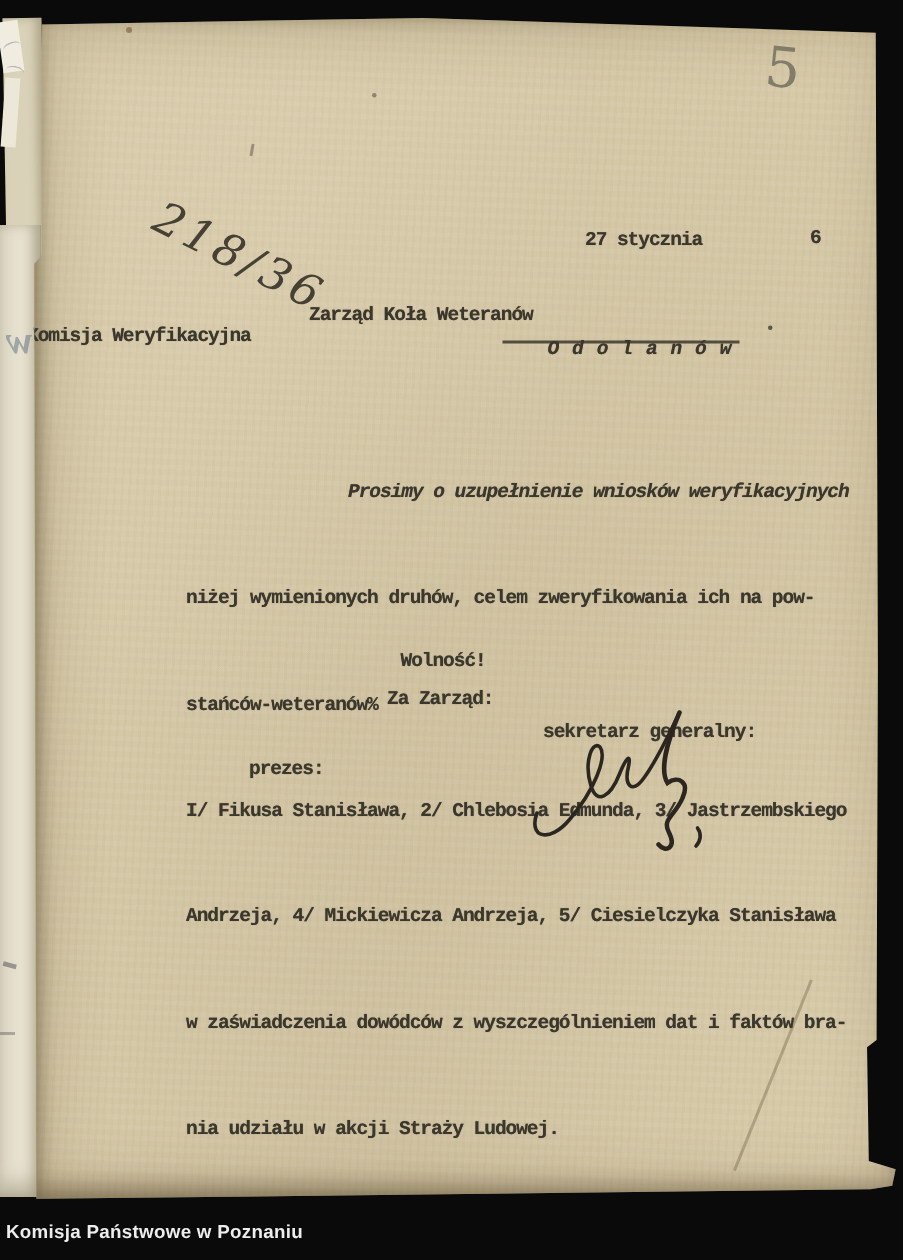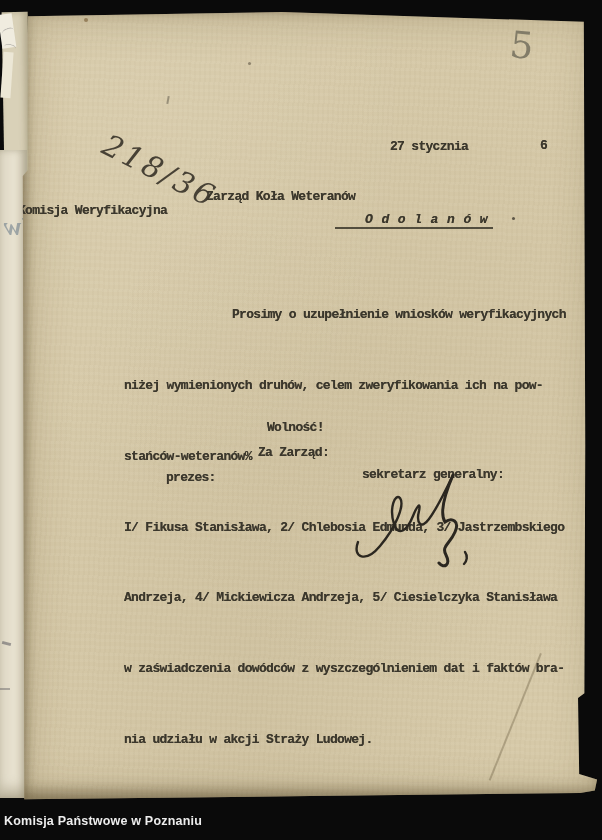--- a/index.html
+++ b/index.html
@@ -73,24 +73,25 @@
       0.15% 21%, 1.0% 20.3%);
   }
   
   .typed{
     position:absolute;
     font:bold 13px "Liberation Mono", monospace;
     letter-spacing:-0.7px;
     color:#3b372c;
     text-shadow:0 0 .5px rgba(59,55,44,.8);
     white-space:pre;
+    margin-top:13px;
   }
   .para{line-height:23.6px;}
   .para .ln{height:23.6px;}
-  .para .ln.indent{padding-left:108px;}
+  .para .ln.indent{padding-left:108px;font-style:italic;}
   .spaced{letter-spacing:0.4px;font-style:italic;}
   .underline-bar{
     position:absolute;left:313px;top:217px;width:158px;height:2px;
     background:rgba(59,55,44,.85);
   }
   
   .pencil-5{
     position:absolute;left:488px;top:14px;
     font:400 37px "DejaVu Serif", serif;
     color:#827c68;
@@ -159,21 +160,21 @@
       <div class="ln">niżej wymienionych druhów, celem zweryfikowania ich na pow-</div>
       <div class="ln">stańców-weteranów%</div>
       <div class="ln">I/ Fikusa Stanisława, 2/ Chlebosia Edmunda, 3/ Jastrzembskiego</div>
       <div class="ln">Andrzeja, 4/ Mickiewicza Andrzeja, 5/ Ciesielczyka Stanisława</div>
       <div class="ln">w zaświadczenia dowódców z wyszczególnieniem dat i faktów bra-</div>
       <div class="ln">nia udziału w akcji Straży Ludowej.</div>
     </div>
 
     <div class="typed" style="left:245px;top:410px;">Wolność!</div>
     <div class="typed" style="left:236px;top:435px;">Za Zarząd:</div>
-    <div class="typed" style="left:104px;top:460px;padding-left:40px;">prezes:</div>
+    <div class="typed" style="left:104px;top:482px;padding-left:40px;">prezes:</div>
     <div class="typed" style="left:340px;top:457px;text-align:center;">sekretarz generalny:</div>
 
     <svg class="sig-svg" width="140" height="100" viewBox="0 0 120 100">
       <path d="M6 72 C0 88 14 93 28 76 C44 57 53 35 48 28 C43 23 37 38 42 54 C46 67 55 61 61 46 C65 36 69 31 67 41 C64 53 69 60 77 49 C83 41 92 24 101 5" fill="none" stroke="#2b2720" stroke-width="2.4" stroke-linecap="round"></path>
       <path d="M101 5 C92 26 88 44 93 52 C100 47 108 51 103 62 C98 74 89 76 94 85 C99 95 92 99 87 93" fill="none" stroke="#2b2720" stroke-width="3" stroke-linecap="round"></path>
       <path d="M113 82 C116 86 115 91 112 94" fill="none" stroke="#2b2720" stroke-width="2.4" stroke-linecap="round"></path>
     </svg>
 
     <div class="scratch"></div>
   </div>

